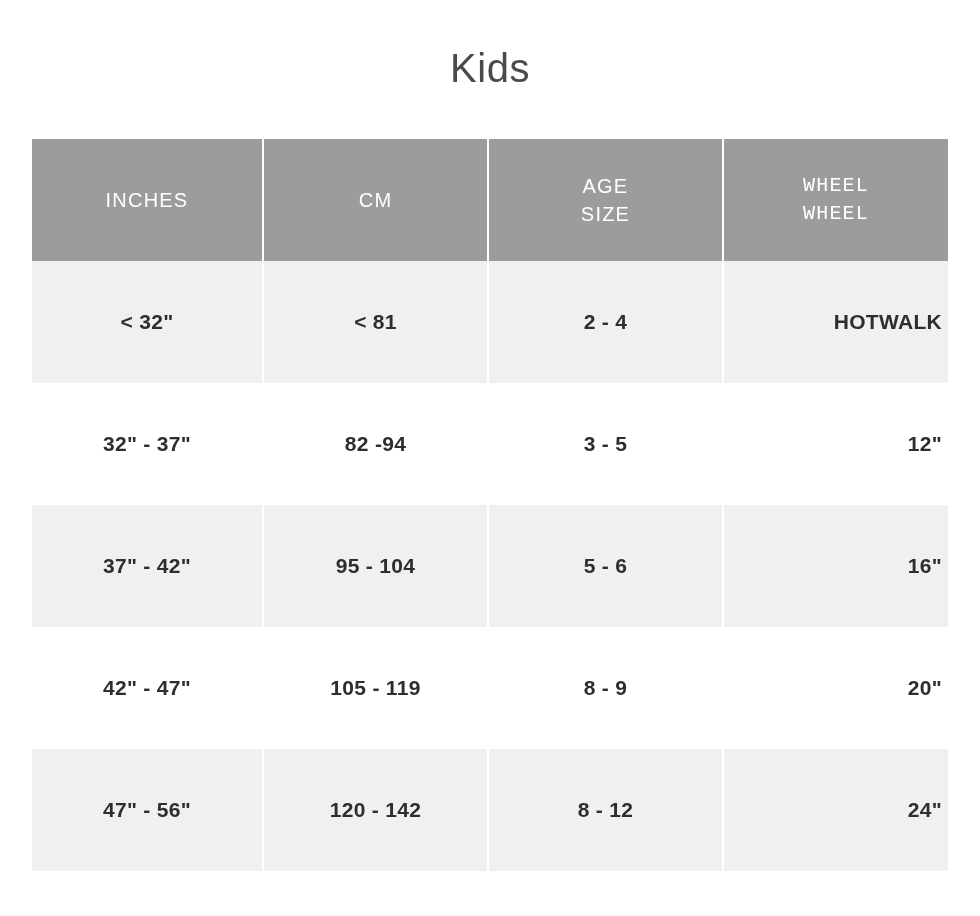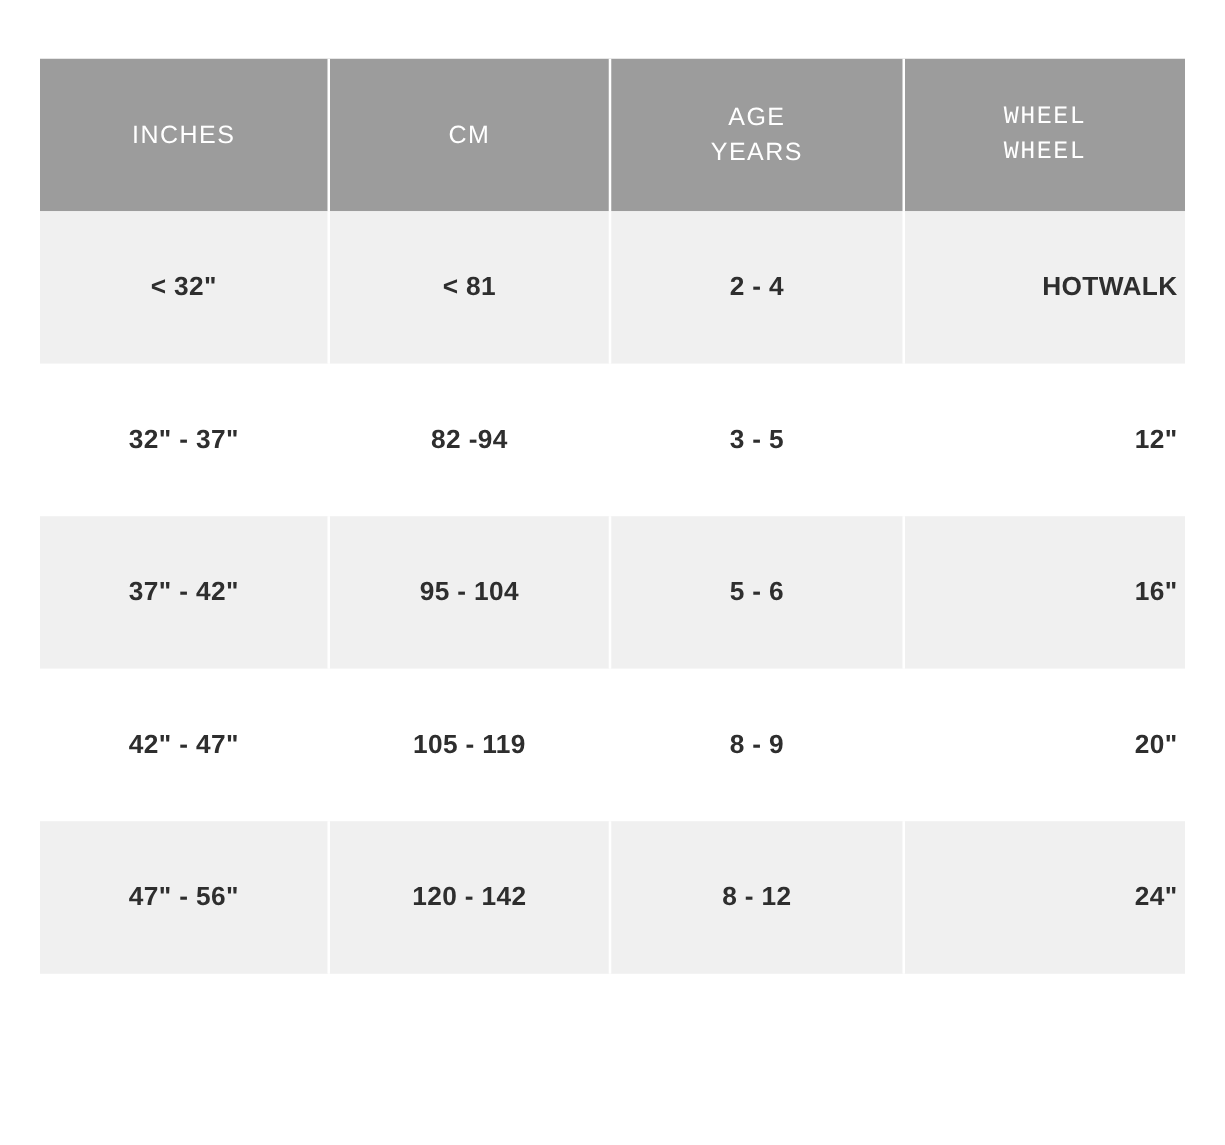--- a/index.html
+++ b/index.html
@@ -81,40 +81,41 @@
   }
   tbody tr.plain td {
     background: #ffffff;
   }
 </style>
 </head>
 <body>
 
 <div class="page">
 
+  <h1 class="title">Kids</h1>
 
   <div class="table-wrap">
     <table class="size-table">
       <colgroup>
         <col class="c1">
           <col class="c2">
           <col class="c3">
           <col class="c4">
       </colgroup>
       <thead>
         <tr>
           <th>
             <span class="hl">INCHES</span>
           </th>
           <th>
             <span class="hl">CM</span>
           </th>
           <th>
             <span class="hl">AGE</span>
-            <span class="hl">YEARS</span>
+            <span class="hl">SIZE</span>
           </th>
           <th>
             <span class="hl">WHEEL</span>
             <span class="hl">WHEEL</span>
           </th>
         </tr>
       </thead>
       <tbody>
         <tr class="shaded">
           <td>&lt; 32"</td>

